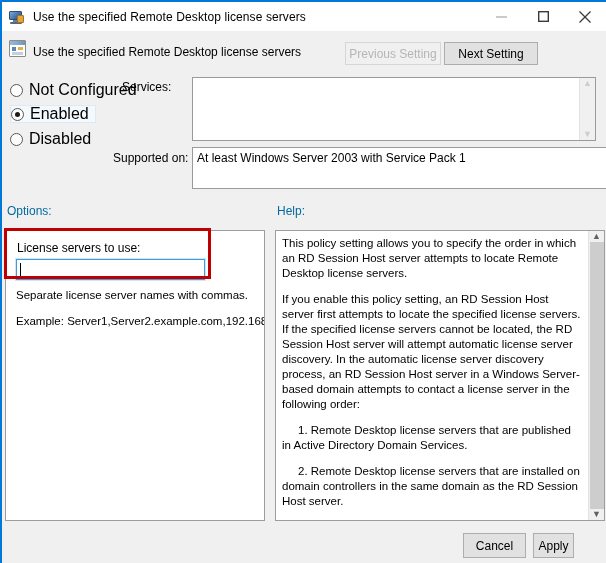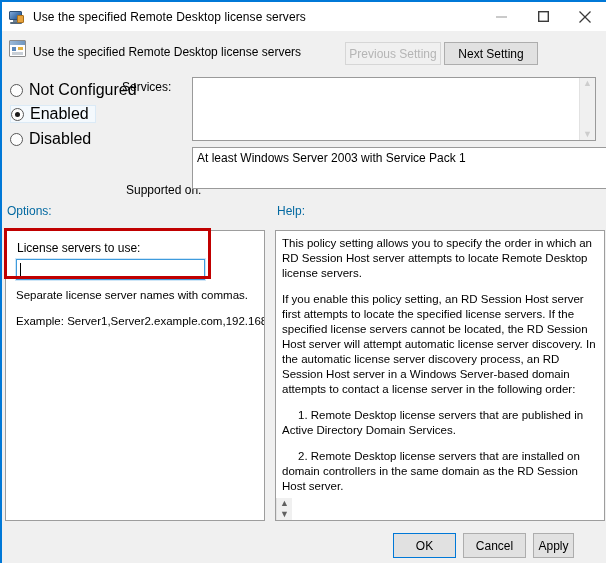--- a/index.html
+++ b/index.html
@@ -165,21 +165,21 @@
     position: absolute; font-size: 12px; color: #0369a1;
   }
   .panel {
     position: absolute;
     background: #ffffff;
     border: 1px solid #9d9d9d;
     overflow: hidden;
   }
   #options-panel { left: 3px; top: 228px; width: 260px; height: 291px; }
   #help-panel { left: 273px; top: 228px; width: 330px; height: 291px;
-                display: flex; flex-direction: column; }
+                display: flex; }
   #help-body {
     flex: 1 1 auto; padding: 5px 7px 5px 6px;
     font-size: 11.5px; color: #000000; line-height: 15px;
     overflow: hidden;
   }
   #help-body p { margin: 0 0 11px 0; }
   #help-body p.indent { text-indent: 16px; }
   #help-body p:last-child { margin-bottom: 0; }
 
   #opt-label {
@@ -287,21 +287,21 @@
 
   <div class="field-label" style="left:120px; top:78px;">Services:</div>
   <div class="textbox" style="left:190px; top:75px; width:404px; height:64px;">
     <div class="tb-inner"></div>
     <div class="vscroll">
       <span class="arr">▲</span>
       <span class="arr">▼</span>
     </div>
   </div>
 
-  <div class="field-label" style="left:124px; top:149px;margin-top:32px;">Supported on:</div>
+  <div class="field-label" style="left:111px; top:149px;">Supported on:</div>
   <div class="textbox" style="left:190px; top:145px; width:463px; height:42px;">
     <div class="tb-inner">At least Windows Server 2003 with Service Pack 1</div>
     <div class="vscroll">
       <span class="arr">▲</span>
       <span class="arr">▼</span>
     </div>
   </div>
 
   <div class="panel-label" style="left:5px; top:202px;">Options:</div>
   <div class="panel-label" style="left:275px; top:202px;">Help:</div>
@@ -326,17 +326,16 @@
       <p class="indent">2. Remote Desktop license servers that are installed on domain controllers in the same domain as the RD Session Host server.</p>
 
     </div>
     <div class="vscroll active">
       <span class="arr">▲</span>
       <span class="thumb"></span>
       <span class="arr">▼</span>
     </div>
   </div>
 
-  <div class="foot-btn" id="ok-btn">OK</div>
   <div class="foot-btn" id="cancel-btn">Cancel</div>
   <div class="foot-btn" id="apply-btn">Apply</div>
 
 </div>
 
 </body></html>

